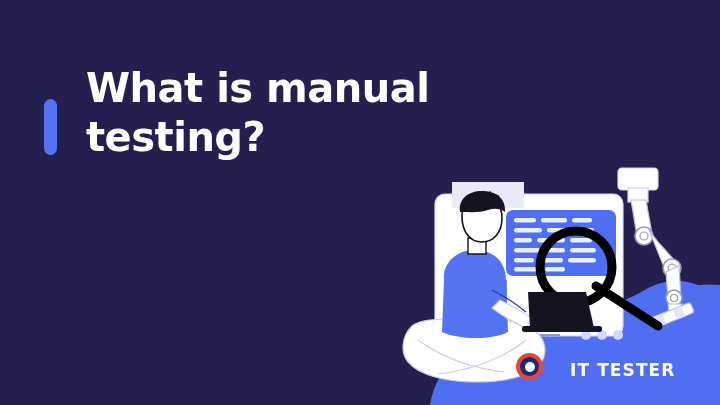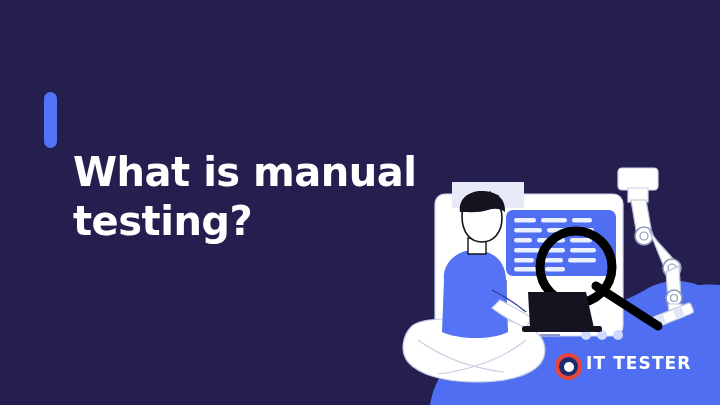--- a/index.html
+++ b/index.html
@@ -17,22 +17,21 @@
     overflow: hidden;
     background: #241f4f;
   }
   
   .headline-wrap {
     position: absolute;
     left: 44px;
     top: 64px;
     width: 420px;
     display: flex;
-    align-items: flex-start;
-    flex-direction: column;
+    align-items: center;
   }
   .accent-bar {
     width: 13px;
     height: 56px;
     margin-top: 28px;
     border-radius: 7px;
     background: #5574f5;
     flex: 0 0 auto;
   }
   .headline {
@@ -51,25 +50,25 @@
     position: absolute;
     left: 400px;
     top: 150px;
     width: 320px;
     height: 255px;
   }
   .illustration svg { display: block; }
   
   .logo {
     position: absolute;
-    left: 555px;
+    left: 516px;
     top: 353px;
     display: flex;
-    align-items: flex-start;
-    gap: 4px;
+    align-items: flex-end;
+    gap: 27px;
   }
   .logo-mark {
     position: relative;
     width: 27px;
     height: 27px;
     border-radius: 50%;
     background: #e8453c;
     flex: 0 0 auto;
   }
   .logo-mark::before {

